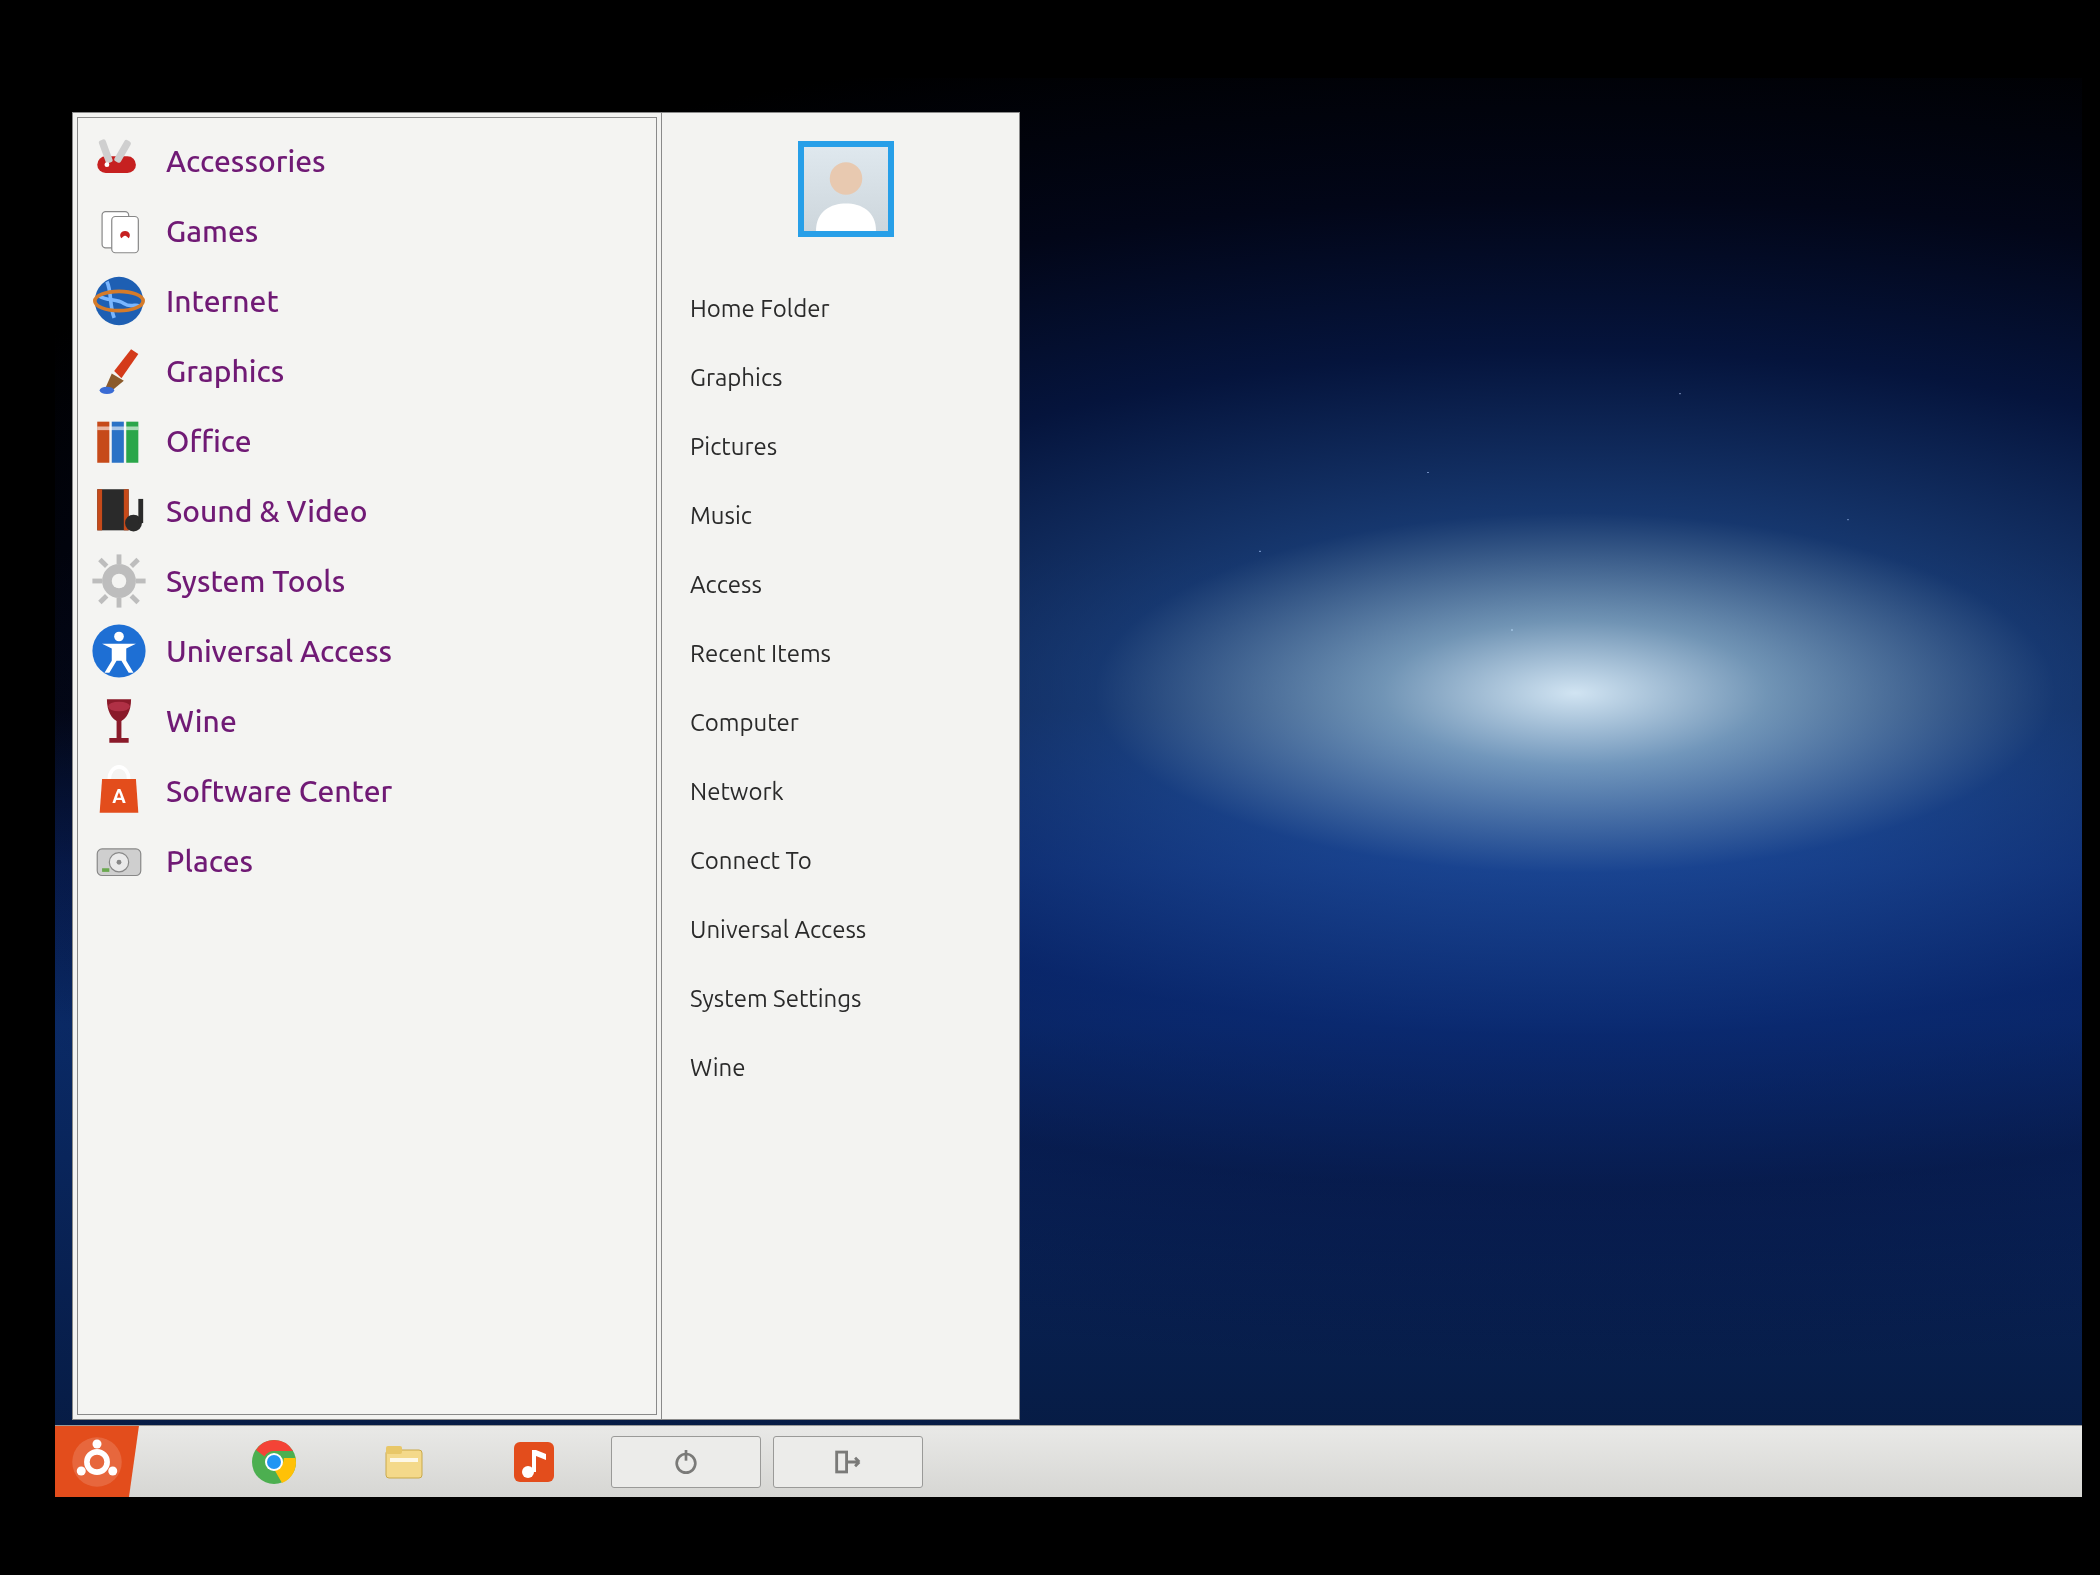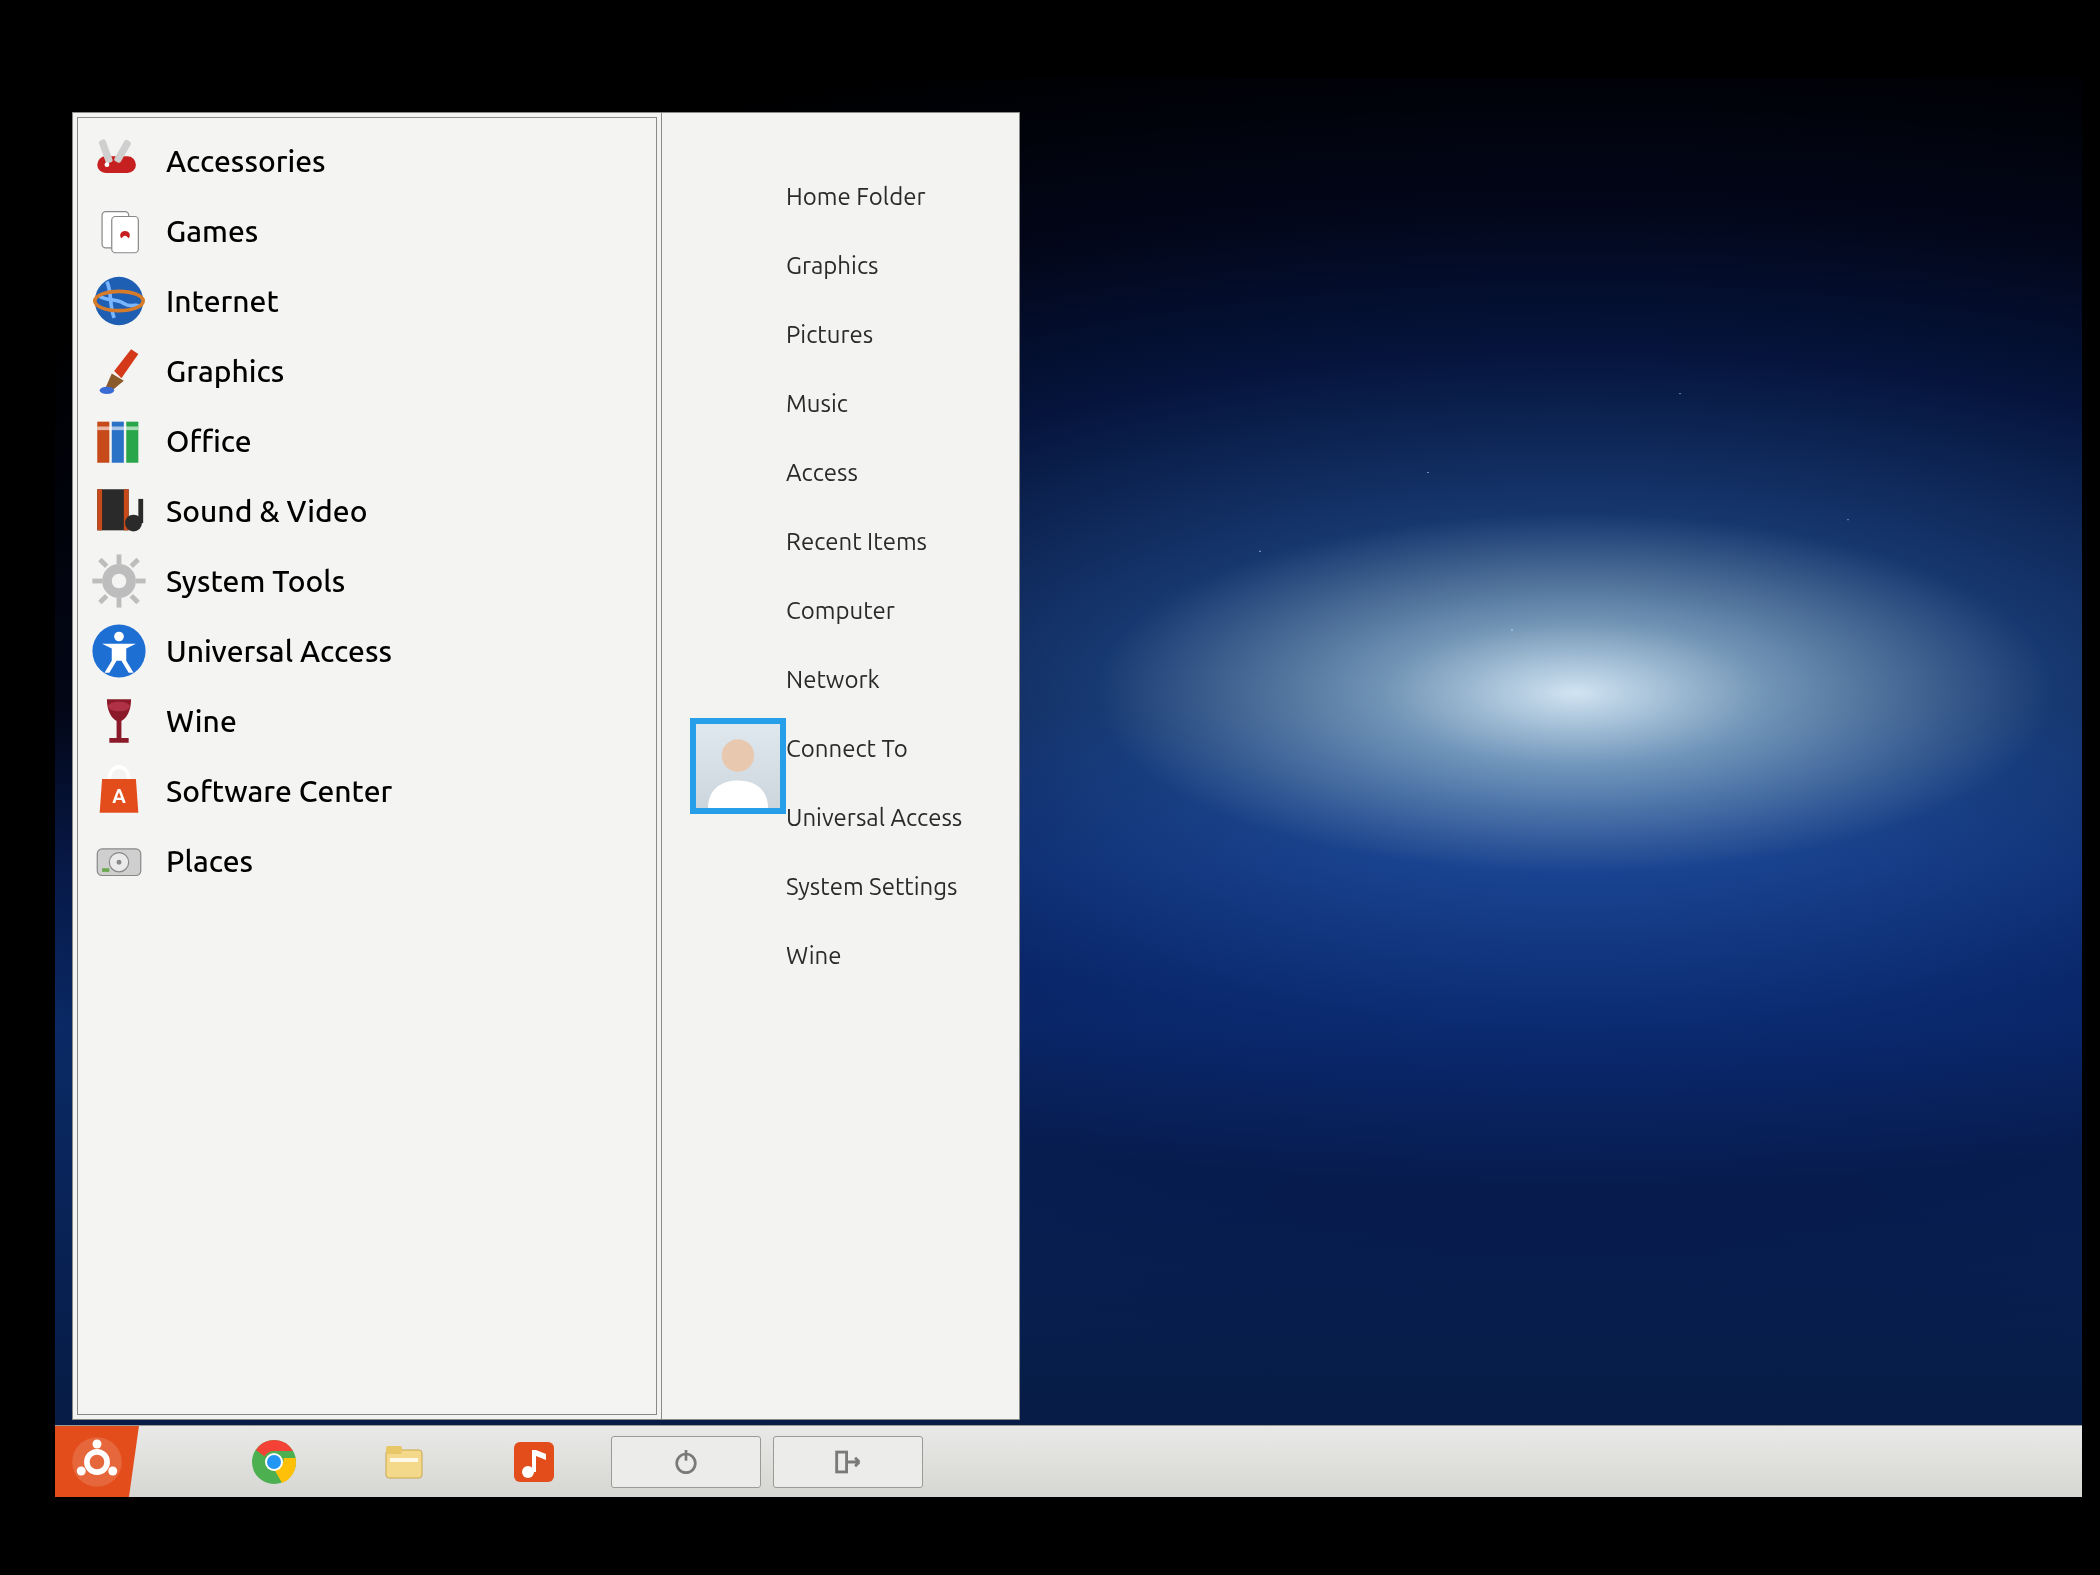--- a/index.html
+++ b/index.html
@@ -41,32 +41,32 @@
   .startmenu .left {
     width: 580px;
     padding: 8px 6px;
     border: 1px solid #8a8a8a;
     margin: 4px;
     background: #f4f4f2;
   }
   .startmenu .right {
     flex: 1;
     border-left: 1px solid #8a8a8a;
-    padding: 12px 18px 12px 28px;
-    display: flex; flex-direction: row;
+    padding: 28px 18px 12px 28px;
+    display: flex; flex-direction: column;
   }
 
   .cat {
     display: flex; align-items: center;
     height: 70px;
     padding: 2px 6px;
     cursor: pointer;
   }
   .cat .ico { width: 58px; height: 58px; display:flex; align-items:center; justify-content:center; flex-shrink:0; }
-  .cat .lbl { font-size: 30px; font-weight: 500; color: #000000; margin-left: 18px; text-align: right; }
+  .cat .lbl { font-size: 30px; font-weight: 500; color: #701a75; margin-left: 18px; text-align: right; }
 
   .avatar-wrap { align-self: center; margin-top: 0; }
   .avatar {
     width: 96px; height: 96px;
     border: 6px solid #279fe8;
     background: linear-gradient(#dfe8ee,#cdd6dc);
     display:flex; align-items:flex-end; justify-content:center;
     overflow:hidden;
   }
   .avatar svg { width: 80px; height: 80px; }

